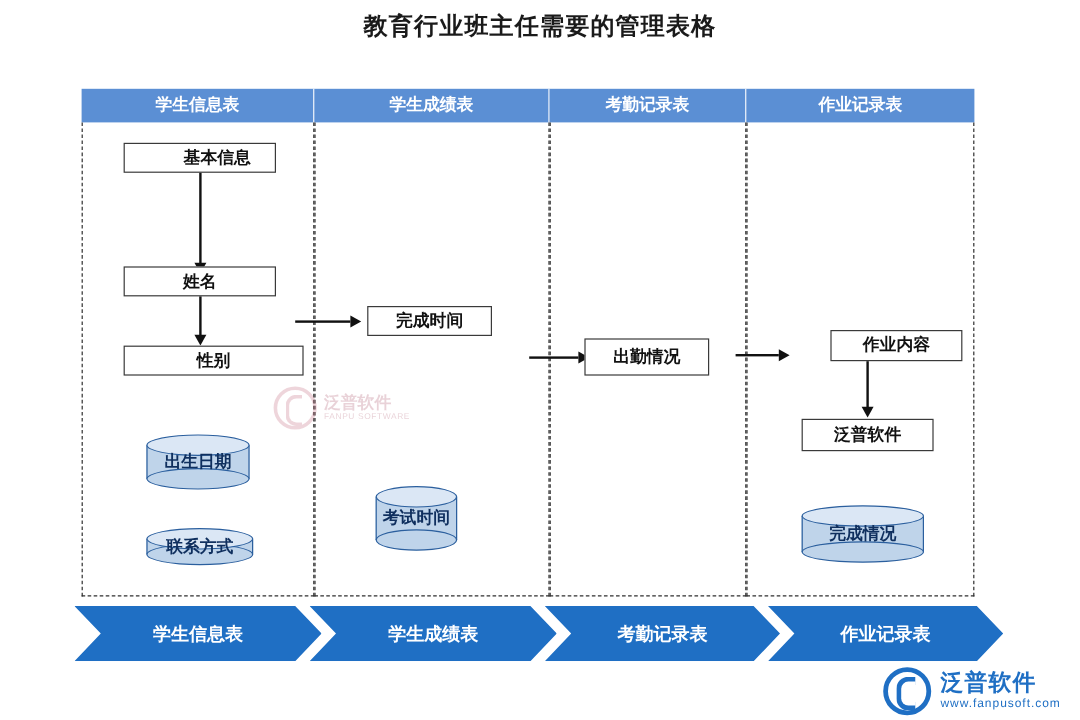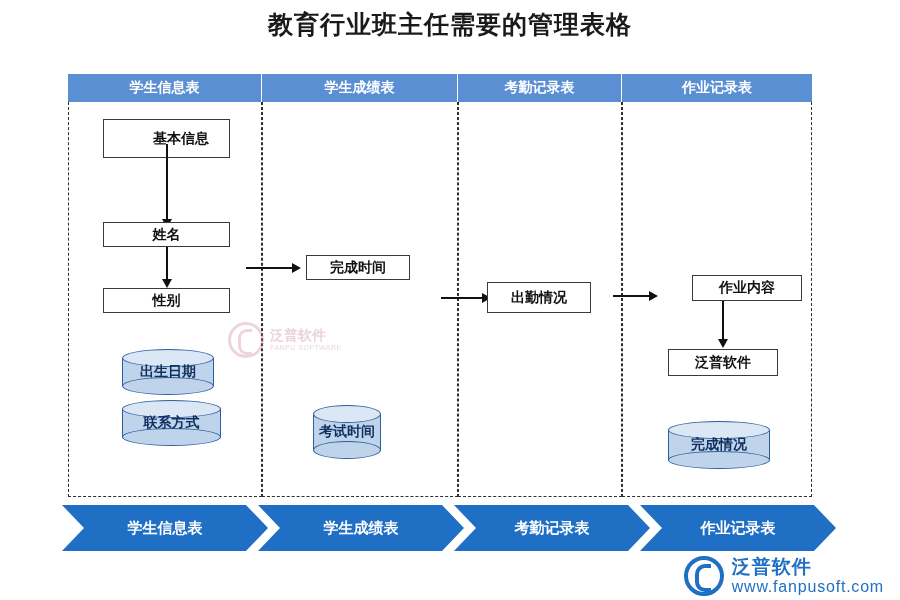--- a/index.html
+++ b/index.html
@@ -7,21 +7,21 @@
     width:900px;height:600px;
     background:#ffffff;
     font-family:"Liberation Sans","DejaVu Sans",sans-serif;
     position:relative;
     overflow:hidden;
   }
   .title{
     position:absolute;
     top:8px;left:0;width:900px;
     text-align:center;
-    font-size:25px;
+    font-size:20px;
     font-weight:bold;
     color:#1a1a1a;
     font-family:"DejaVu Serif","Liberation Serif",serif;
     letter-spacing:1px;
   }
 
   
   .hdr{
     position:absolute;
     top:74px;
@@ -149,50 +149,50 @@
     width:32px;height:32px;border-radius:50%;
     border:4px solid #1f6fc4;position:relative;
   }
   .logo .mark:after{
     content:"";position:absolute;left:7px;top:4px;
     width:12px;height:20px;border:4px solid #1f6fc4;
     border-right:none;border-radius:10px 0 0 10px;
   }
   .logo .txt{line-height:1.15;}
   .logo .t1{font-size:19px;font-weight:bold;color:#1f6fc4;letter-spacing:1px;}
-  .logo .t2{font-size:16px;color:#1f6fc4;letter-spacing:.8px;}
+  .logo .t2{font-size:10px;color:#1f6fc4;letter-spacing:.8px;}
 </style>
 </head>
 <body>
 
 <div class="title">教育行业班主任需要的管理表格</div>
 
 <div class="hdr" style="left:68px;width:194px;">学生信息表</div>
 <div class="hdr" style="left:262px;width:196px;">学生成绩表</div>
 <div class="hdr" style="left:458px;width:164px;">考勤记录表</div>
 <div class="hdr last" style="left:622px;width:190px;">作业记录表</div>
 
 <div class="col" style="left:68px;width:194px;"></div>
 <div class="col mid" style="left:262px;width:196px;"></div>
 <div class="col mid" style="left:458px;width:164px;"></div>
 <div class="col mid" style="left:622px;width:190px;"></div>
 
-<div class="box" style="left:103px;top:119px;width:127px;height:39px;padding-left:29px;">基本信息</div>
+<div class="box" style="left:103px;top:119px;width:127px;height:25px;padding-left:29px;">基本信息</div>
 <div class="varrow" style="left:166px;top:144px;height:76px;"></div>
 <div class="box" style="left:103px;top:222px;width:127px;height:25px;">姓名</div>
 <div class="varrow" style="left:166px;top:247px;height:33px;"></div>
-<div class="box" style="left:103px;top:288px;width:127px;height:25px;">性别</div>
-
-<div class="cyl" style="left:122px;top:349px;width:92px;height:46px;">
+<div class="box" style="left:103px;top:288px;width:150px;height:25px;">性别</div>
+
+<div class="cyl" style="left:122px;top:362px;width:74px;height:46px;padding-left:12px;">
   <div class="body"></div>
   <div class="bot"></div>
   <div class="top"></div>
   <div class="lbl">出生日期</div>
 </div>
-<div class="cyl" style="left:122px;top:400px;width:89px;height:46px;padding-left:10px;">
+<div class="cyl" style="left:122px;top:440px;width:89px;height:31px;">
   <div class="body"></div>
   <div class="bot"></div>
   <div class="top"></div>
   <div class="lbl">联系方式</div>
 </div>
 
 <div class="harrow" style="left:246px;top:267px;width:46px;"></div>
 <div class="box" style="left:306px;top:255px;width:104px;height:25px;">完成时间</div>
 
 <div class="cyl" style="left:313px;top:405px;width:68px;height:54px;">

